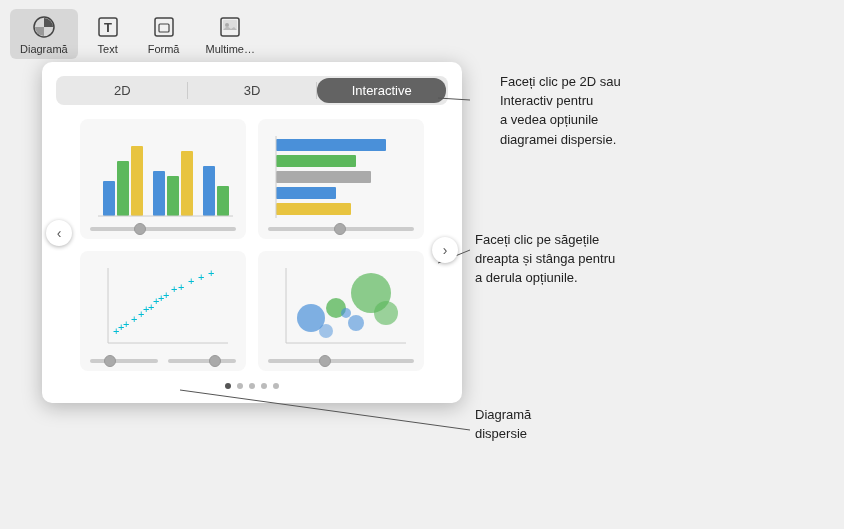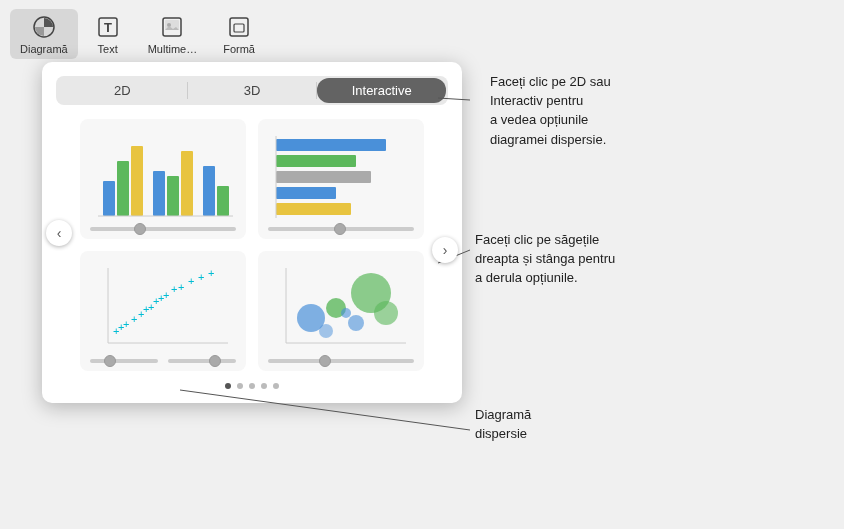--- a/index.html
+++ b/index.html
@@ -209,35 +209,35 @@
         <rect x="3" y="3" width="18" height="18" rx="2" stroke="#444" stroke-width="1.5"></rect>
         <text x="12" y="17" text-anchor="middle" font-size="13" font-weight="bold" fill="#444">T</text>
       </svg>
     </div>
     <span class="toolbar-label">Text</span>
   </div>
   <div class="toolbar-item">
     <div class="toolbar-icon">
       <svg width="24" height="24" viewBox="0 0 24 24" fill="none">
         <rect x="3" y="3" width="18" height="18" rx="2" stroke="#444" stroke-width="1.5"></rect>
+        <rect x="7" y="9" width="10" height="8" rx="1" stroke="#444" stroke-width="1.2"></rect>
+      </svg>
+    </div>
+    <span class="toolbar-label">Formă</span>
+  </div>
+  <div class="toolbar-item">
+    <div class="toolbar-icon">
+      <svg width="24" height="24" viewBox="0 0 24 24" fill="none">
+        <rect x="3" y="3" width="18" height="18" rx="2" stroke="#444" stroke-width="1.5"></rect>
         <rect x="5" y="5" width="14" height="10" rx="1" fill="#ddd"></rect>
         <circle cx="9" cy="10" r="2" fill="#aaa"></circle>
         <path d="M5 15 L9 11 L13 14 L16 12 L19 15 Z" fill="#bbb"></path>
       </svg>
     </div>
     <span class="toolbar-label">Multime…</span>
-  </div>
-  <div class="toolbar-item">
-    <div class="toolbar-icon">
-      <svg width="24" height="24" viewBox="0 0 24 24" fill="none">
-        <rect x="3" y="3" width="18" height="18" rx="2" stroke="#444" stroke-width="1.5"></rect>
-        <rect x="7" y="9" width="10" height="8" rx="1" stroke="#444" stroke-width="1.2"></rect>
-      </svg>
-    </div>
-    <span class="toolbar-label">Formă</span>
   </div>
 </div>
 
 <div class="popup" style="position:relative;margin-left:12px;">
 
   <div class="tab-bar">
     <div class="tab">2D</div>
     <div class="tab-divider"></div>
     <div class="tab">3D</div>
     <div class="tab-divider"></div>
@@ -363,21 +363,21 @@
 
 <svg class="annotation-svg">
 
   <line x1="470" y1="100" x2="438" y2="98" stroke="#555" stroke-width="1"></line>
 
   <line x1="470" y1="250" x2="438" y2="263" stroke="#555" stroke-width="1"></line>
 
   <line x1="470" y1="430" x2="180" y2="390" stroke="#555" stroke-width="1"></line>
 </svg>
 
-<div style="position:absolute; top:72px; left:490px;">
+<div style="position:absolute; top:72px; left:500px;">
   <span class="annotation-text">Faceți clic pe 2D sau<br>Interactiv pentru<br>a vedea opțiunile<br>diagramei dispersie.</span>
 </div>
 
 <div style="position:absolute; top:230px; left:475px;">
   <span class="annotation-text">Faceți clic pe săgețile<br>dreapta și stânga pentru<br>a derula opțiunile.</span>
 </div>
 
 <div style="position:absolute; top:405px; left:475px;">
   <span class="annotation-text">Diagramă<br>dispersie</span>
 </div>

